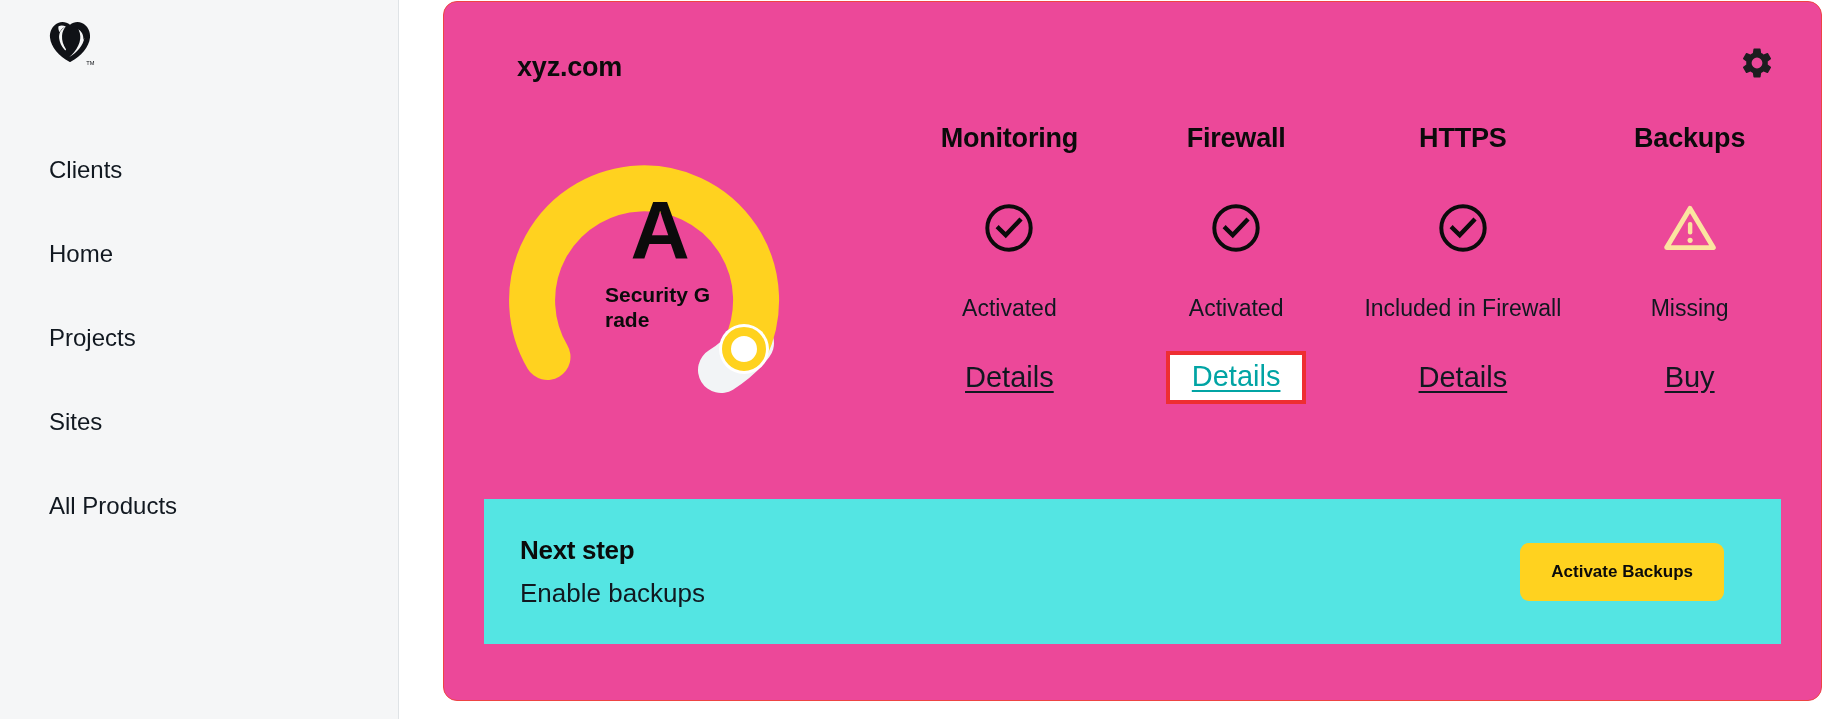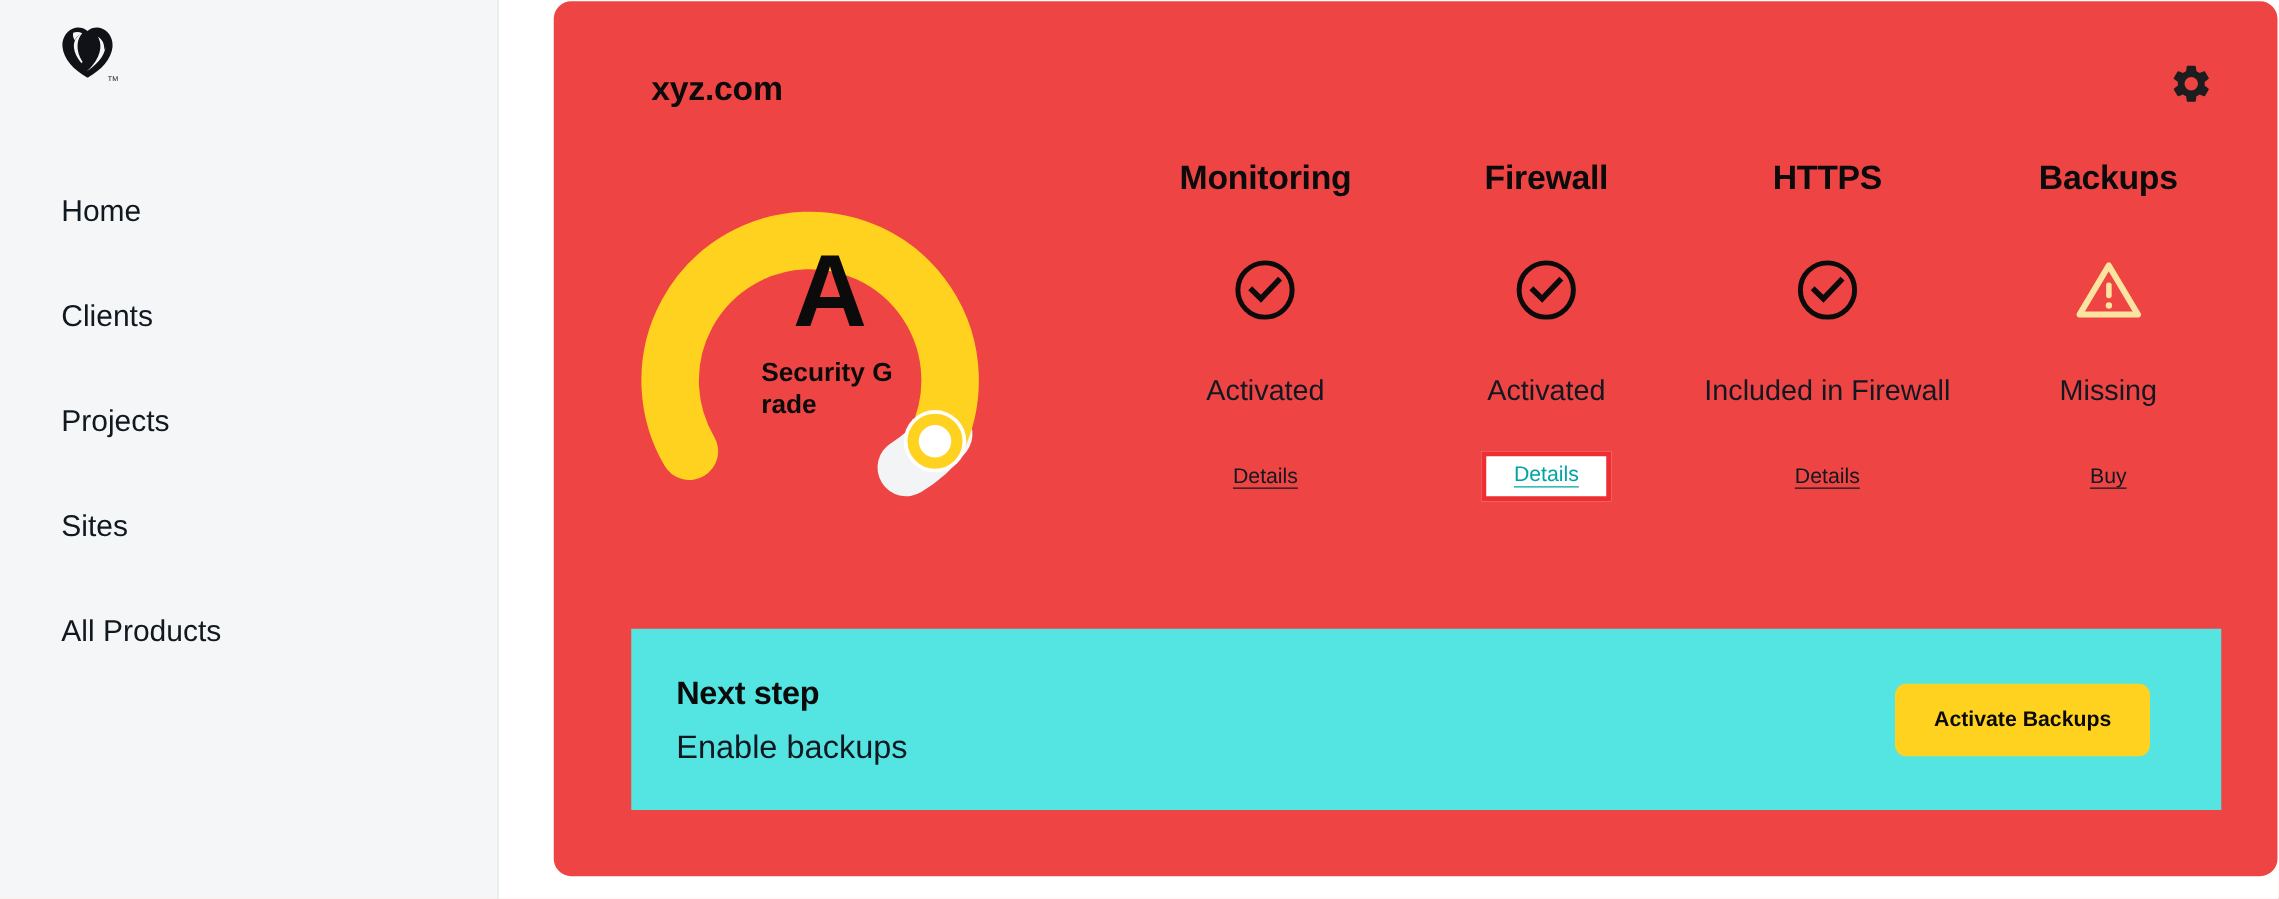--- a/index.html
+++ b/index.html
@@ -62,22 +62,22 @@
     background: #ffffff;
     padding: 0;
   }
 
   .card {
     position: absolute;
     left: 44px;
     top: 1px;
     right: 1px;
     height: 700px;
-    background: #ef4444;
-    border: 5px solid #ef4444;
+    background: #ec4899;
+    border: 1px solid #ef4444;
     border-radius: 14px;
   }
 
   .card-head {
     position: relative;
     height: 100px;
   }
   .site-title {
     position: absolute;
     left: 73px;
@@ -187,21 +187,21 @@
     margin-top: 37px;
   }
   .col-link-wrap {
     margin-top: 32px;
     height: 46px;
     display: flex;
     align-items: center;
     justify-content: center;
   }
   .col-link {
-    font-size: 17px;
+    font-size: 29px;
     color: #111820;
     text-decoration: underline;
     text-underline-offset: 4px;
     cursor: pointer;
   }
   .col-link.highlight-link {
     color: #01a4a4;
   }
   .hl-box {
     border: 4px solid #ee2e32;
@@ -217,21 +217,20 @@
     position: absolute;
     left: 40px;
     right: 40px;
     top: 497px;
     height: 145px;
     background: #54e5e3;
     display: flex;
     align-items: center;
     justify-content: space-between;
     padding: 0 57px 0 36px;
-    margin-left: 17px;
   }
   .banner-text { display: flex; flex-direction: column; }
   .banner-title {
     font-size: 26px;
     font-weight: bold;
     color: #0b0b0b;
     letter-spacing: -0.3px;
   }
   .banner-sub {
     font-size: 26px;
@@ -260,22 +259,22 @@
 
     <div class="logo-wrap">
       <svg viewBox="0 0 64 64" xmlns="http://www.w3.org/2000/svg" aria-hidden="true">
         <path fill="#101217" d="M46.7 6.1c-4.9-2.1-10.6-1.2-14.7 2.2-4.1-3.4-9.8-4.3-14.7-2.2C10.5 9.1 6.5 16.4 7.4 24.4c.6 5.6 3.3 11.4 7.6 16.5 4.2 5 9.7 9.3 16.2 13 .5.3 1.1.3 1.6 0 6.5-3.7 12-8 16.2-13 4.3-5.1 7-10.9 7.6-16.5.9-8-3.1-15.3-9.9-18.3zm-28.8 4c2.9-1.2 6.2-1 8.9.5-2.7 3-4.3 7-4.6 11.3-.4 5.6 1.4 11.5 5 16.9-.3.4-.7.8-1 1.2-.4-.4-.7-.8-1.1-1.2-3.6-4.3-5.9-9.1-6.4-13.7-.7-6 2.1-11.4 6.6-13.5l-.1-.1c-2.5.9-4.6 3-5.8 5.9-1.6-2.4-2.1-5.2-1.5-7.3zM49.7 24c-.5 4.6-2.8 9.4-6.4 13.7-3.2 3.8-7.3 7.3-12.2 10.4 2.2-1.9 4.2-4 5.9-6.1 4.3-5.1 7-10.9 7.6-16.5.5-4.3-.5-8.5-2.8-11.7 4.5 2.1 7.3 7.5 6.6 13.5l1.3-3.3z"></path>
         <path fill="#101217" d="M41.5 12.2c-1.6-.8-3.4-1.2-5.2-1.1-2.8 2.9-4.5 6.9-4.8 11.2-.4 5.3 1.3 10.9 4.7 16 .3-.4.7-.8 1-1.2 3.6-4.3 5.9-9.1 6.4-13.7.5-4.2-.4-8.2-2.1-11.2z"></path>
         <text x="52" y="58" font-family="Liberation Sans, sans-serif" font-size="7" fill="#101217">TM</text>
       </svg>
     </div>
 
     <div class="nav">
+      <a class="nav-item">Clients</a>
       <a class="nav-item">Home</a>
-      <a class="nav-item">Clients</a>
       <a class="nav-item">Projects</a>
       <a class="nav-item">Sites</a>
       <a class="nav-item">All Products</a>
     </div>
 
   </nav>
 
   <main class="main">
 
     <section class="card">

